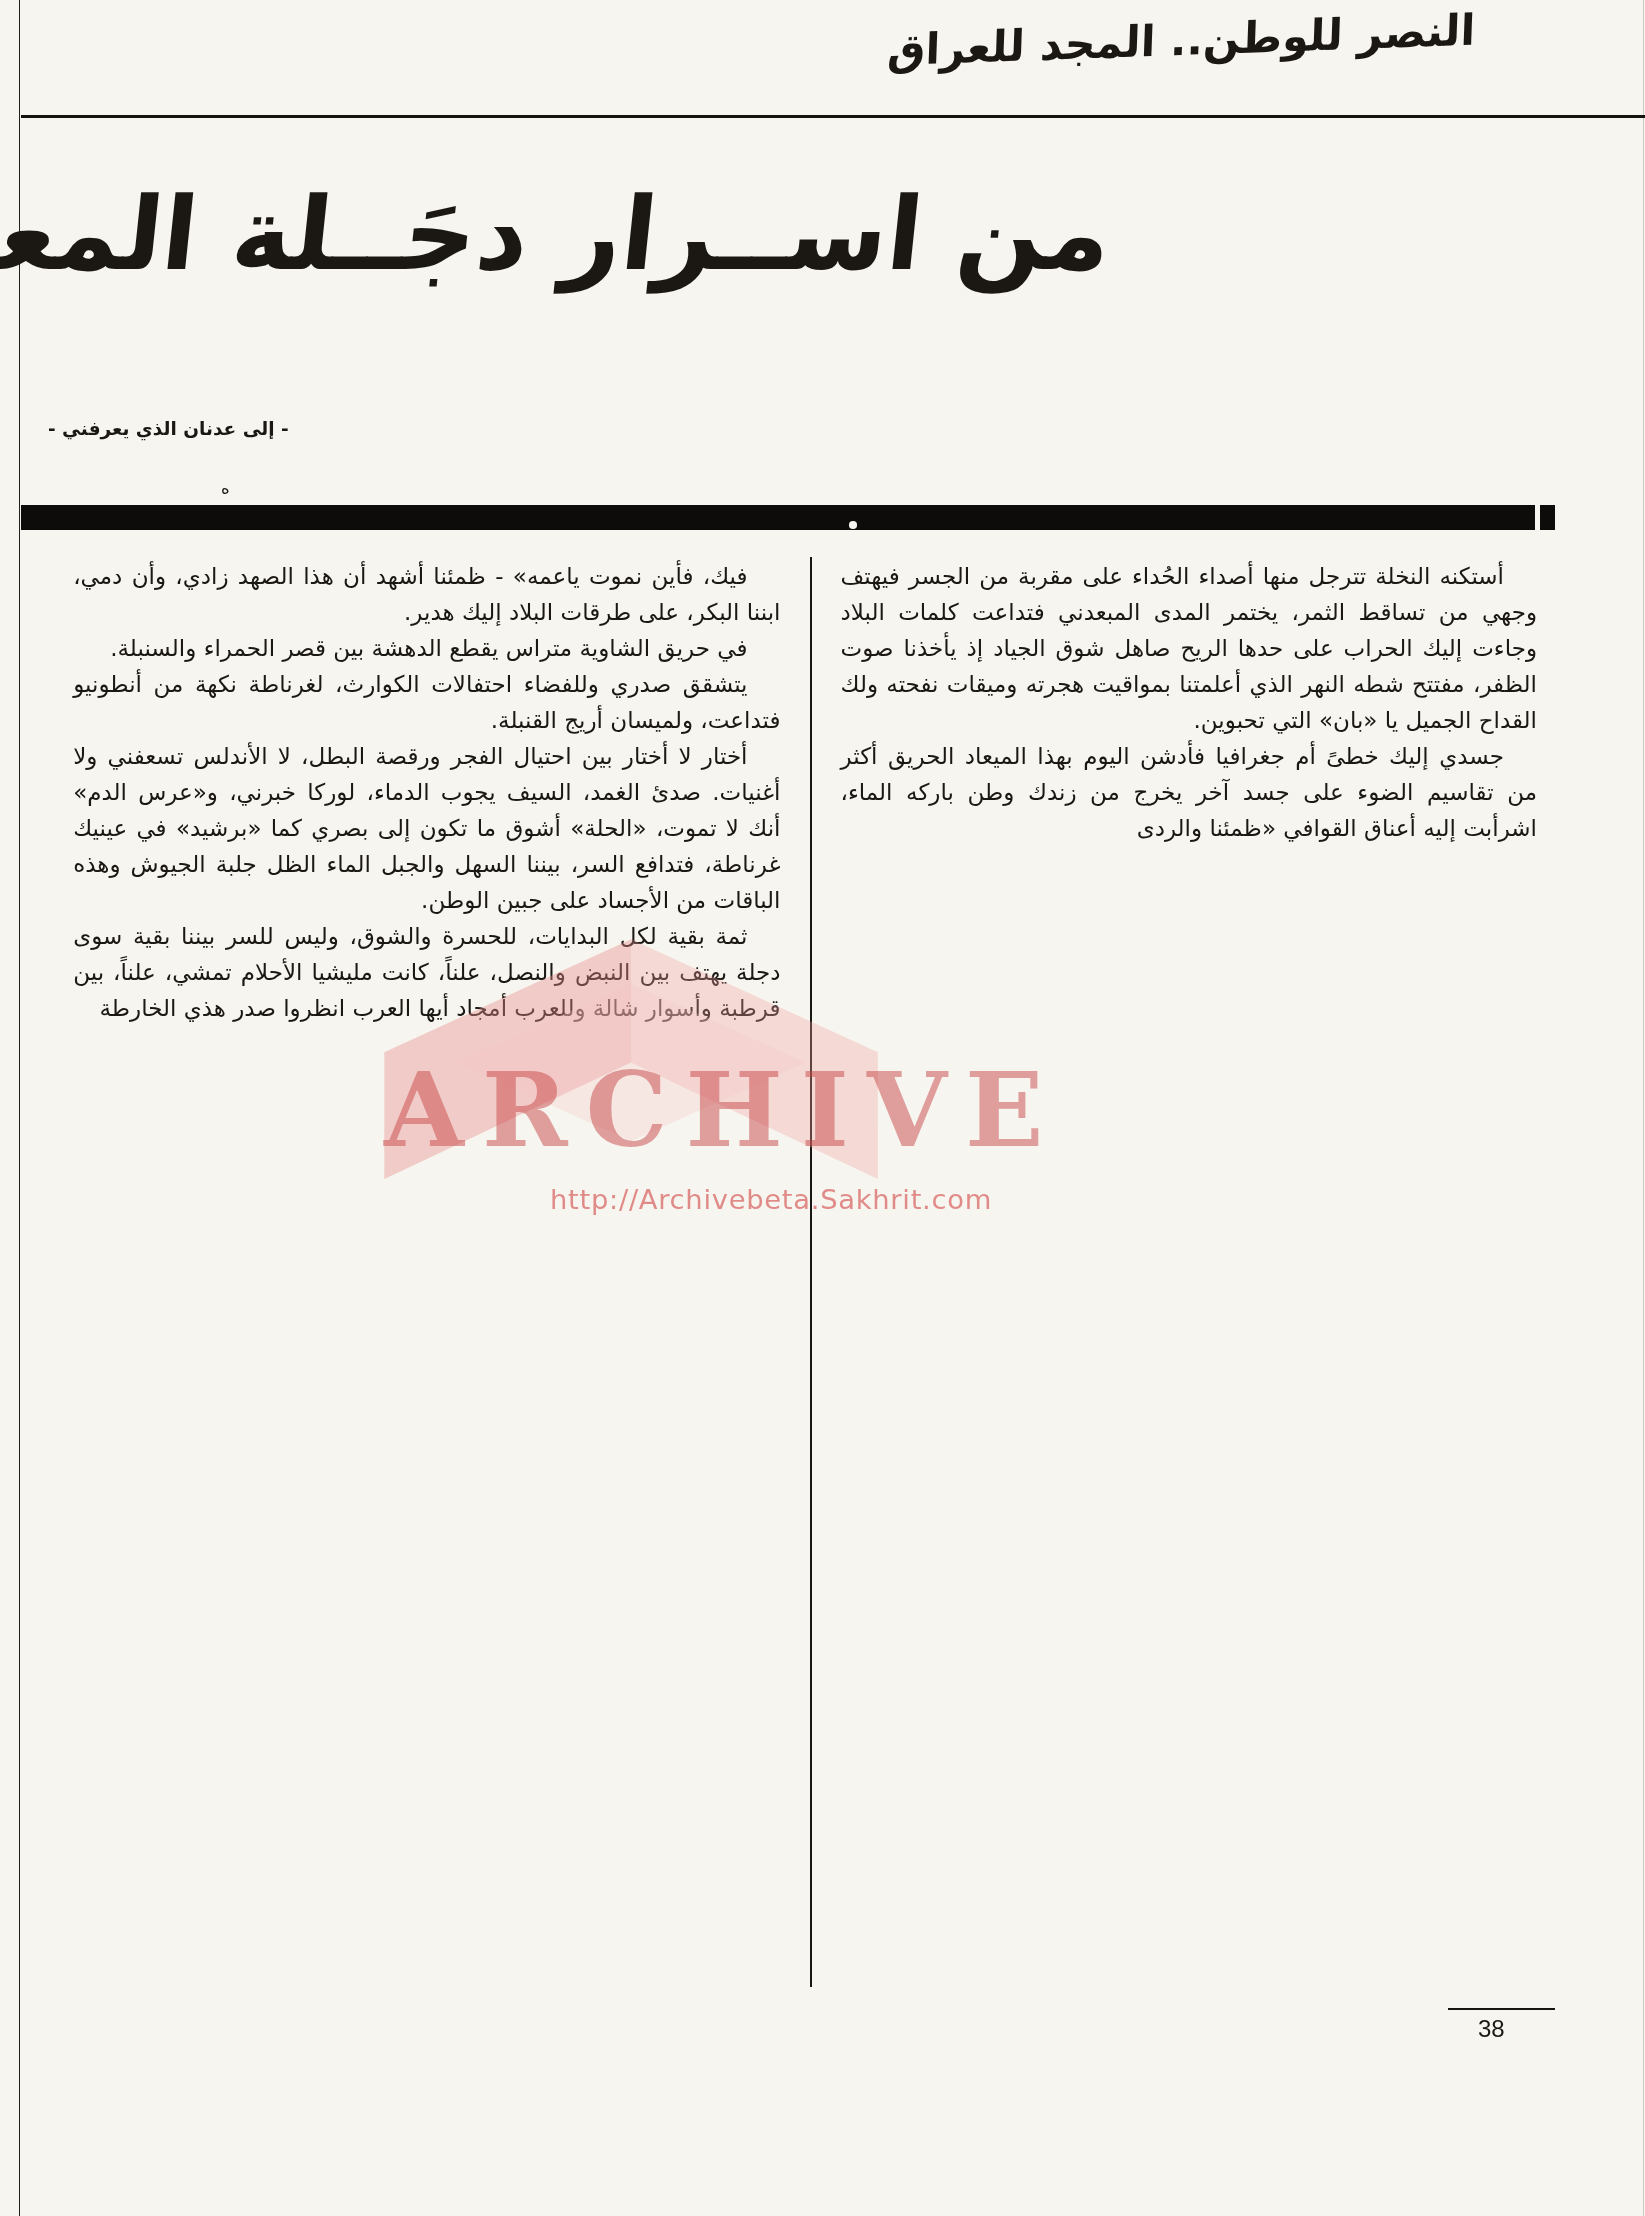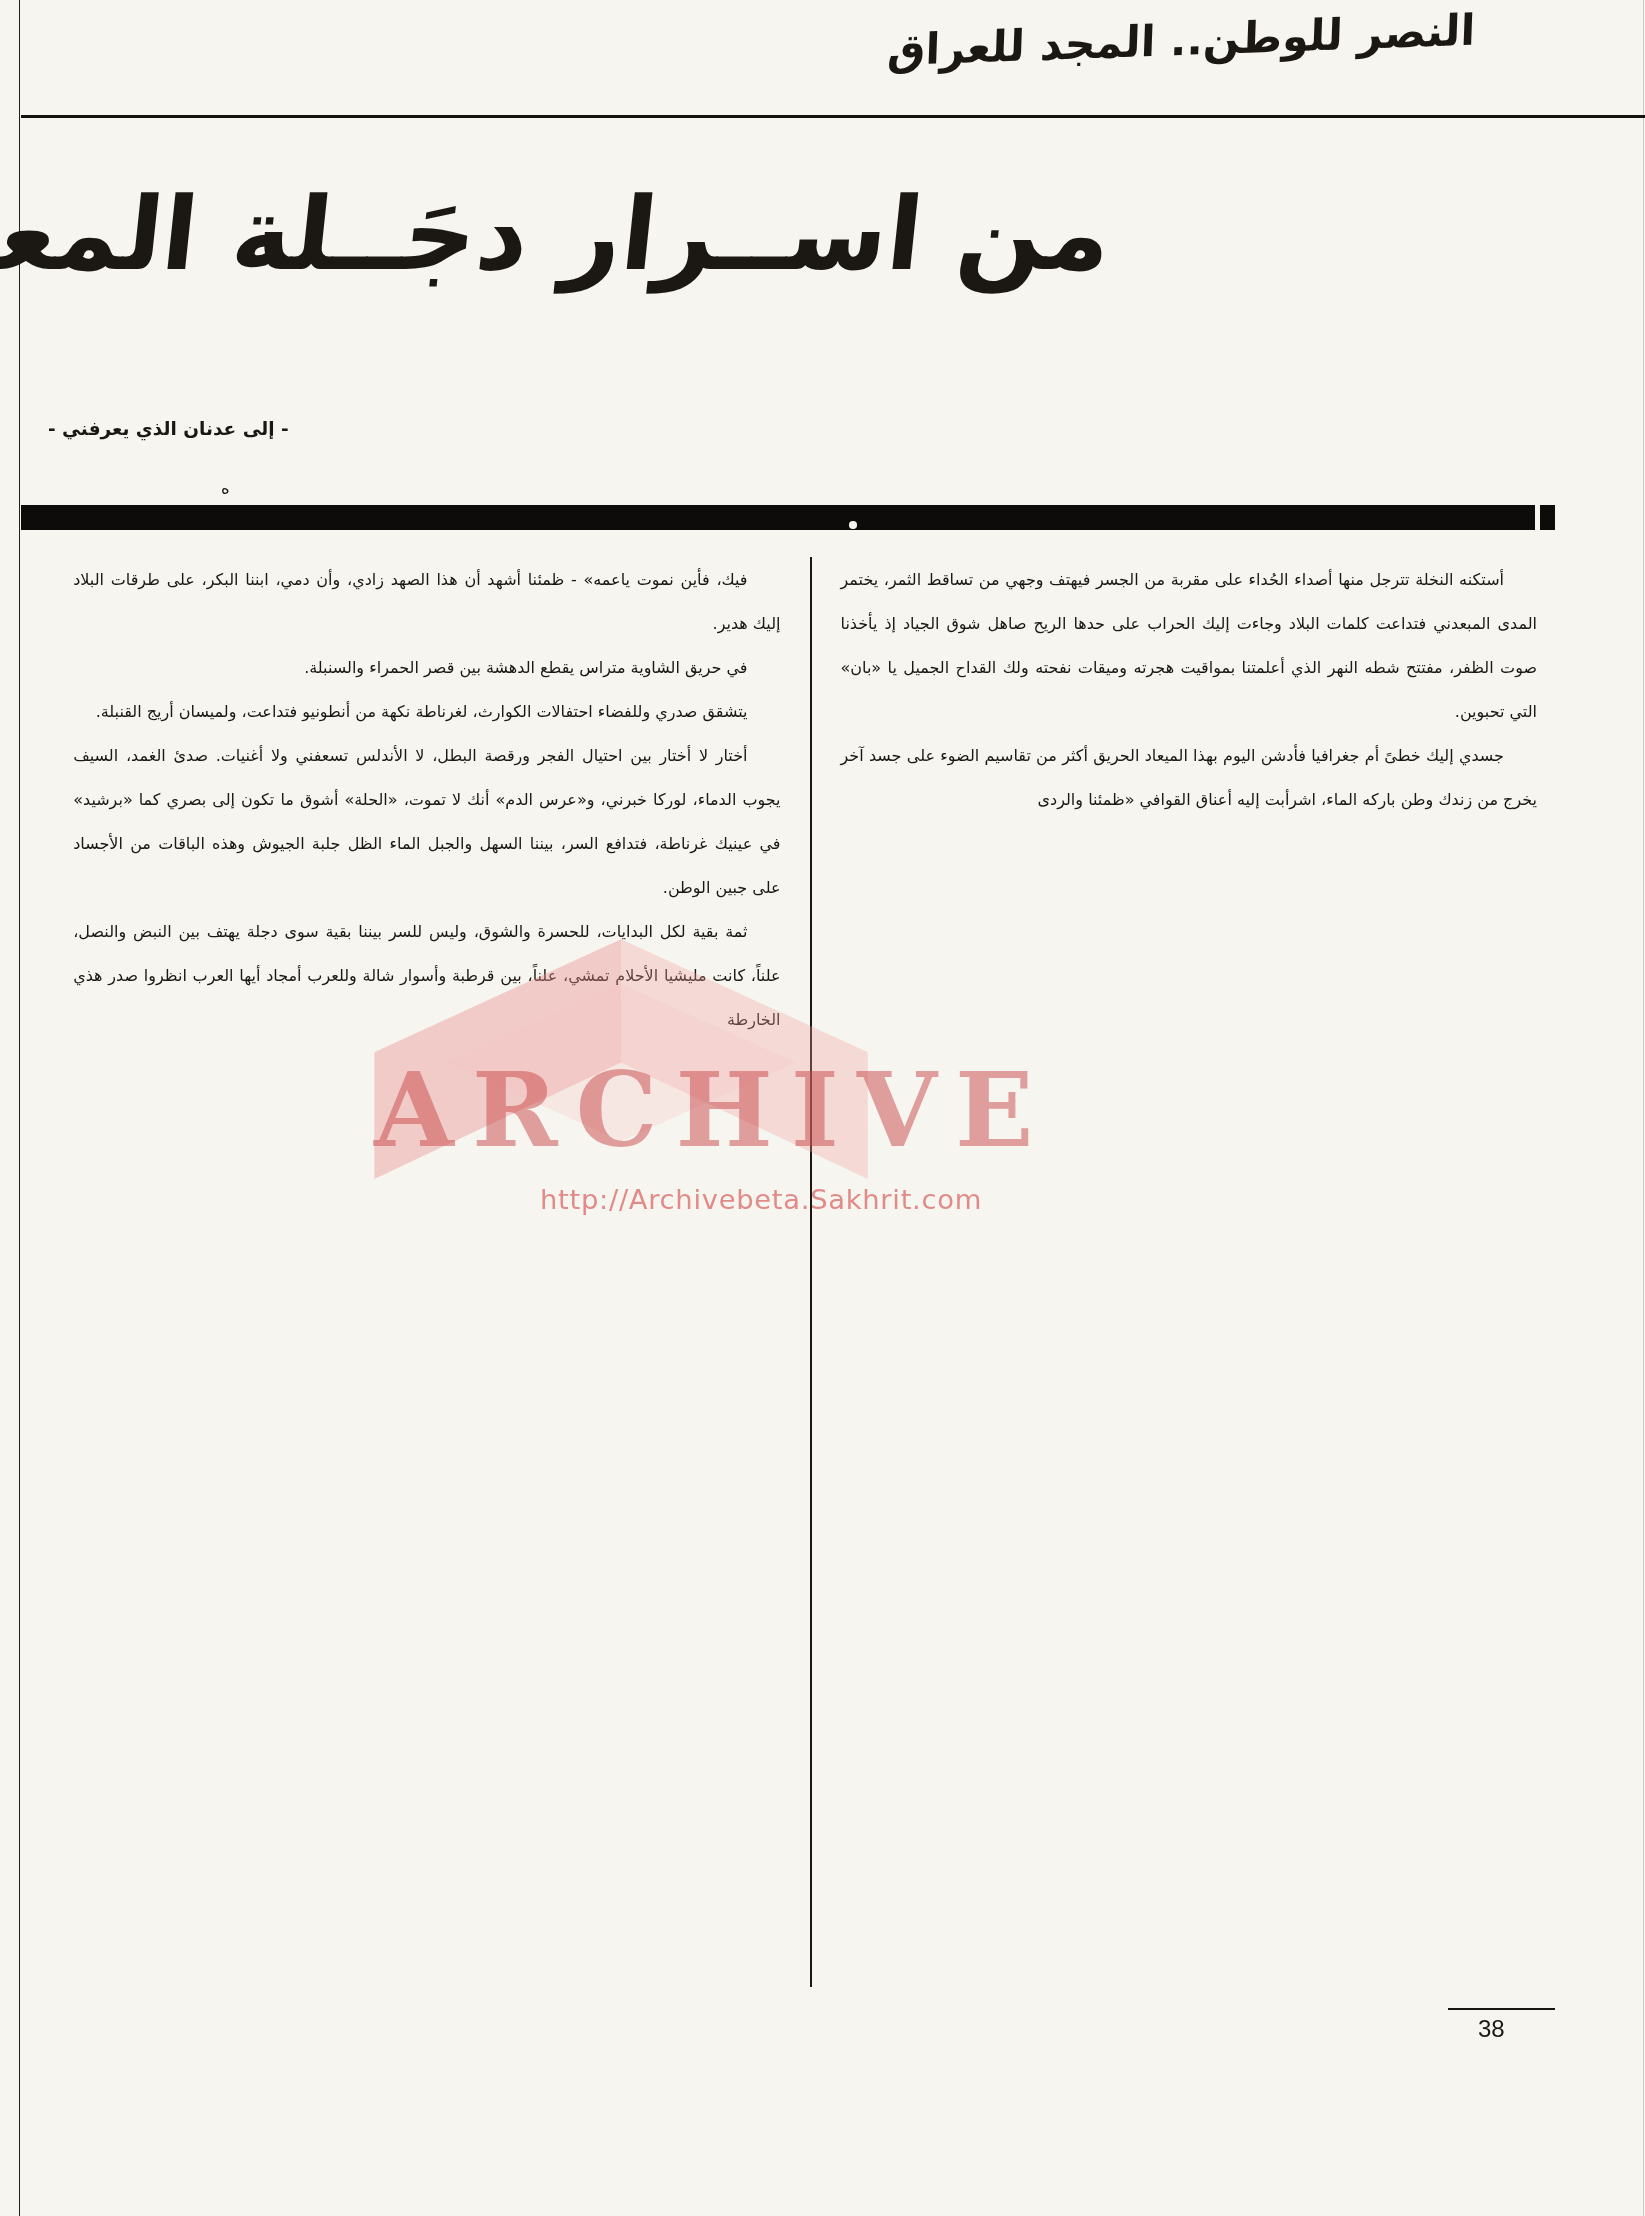--- a/index.html
+++ b/index.html
@@ -46,36 +46,36 @@
 
   
   .text-columns{
     position:absolute;top:557px;left:65px;width:1489px;height:1430px;
     display:flex;direction:rtl;
     border-left:0;
     z-index:1;
   }
   .col{
     direction:rtl;
-    font-size:16px;line-height:44px;
+    font-size:23px;line-height:36px;
     text-align:justify;
   }
   .col-right{
     width:745px;box-sizing:border-box;
     padding:1.4px 17px 0 29px;
     border-left:2.1px solid #1a1713;
   }
   .col-left{
     width:745px;box-sizing:border-box;
     padding:1.4px 29px 0 8.2px;
   }
   .para{margin:0;text-indent:33px;}
 
   
-  .watermark{position:absolute;top:922px;left:357px;width:789px;height:329px;z-index:3;pointer-events:none;}
+  .watermark{position:absolute;top:922px;left:367px;width:789px;height:329px;z-index:3;pointer-events:none;}
   .wm-shape{position:absolute;top:0;left:6.9px;}
   .wm-text{
     position:absolute;top:127px;left:17px;
     font-family:"DejaVu Serif", serif;font-weight:bold;
     font-size:103px;letter-spacing:18px;
     color:rgba(200,72,72,0.50);
     white-space:nowrap;
   }
   .wm-url{
     position:absolute;top:262px;left:175px;

